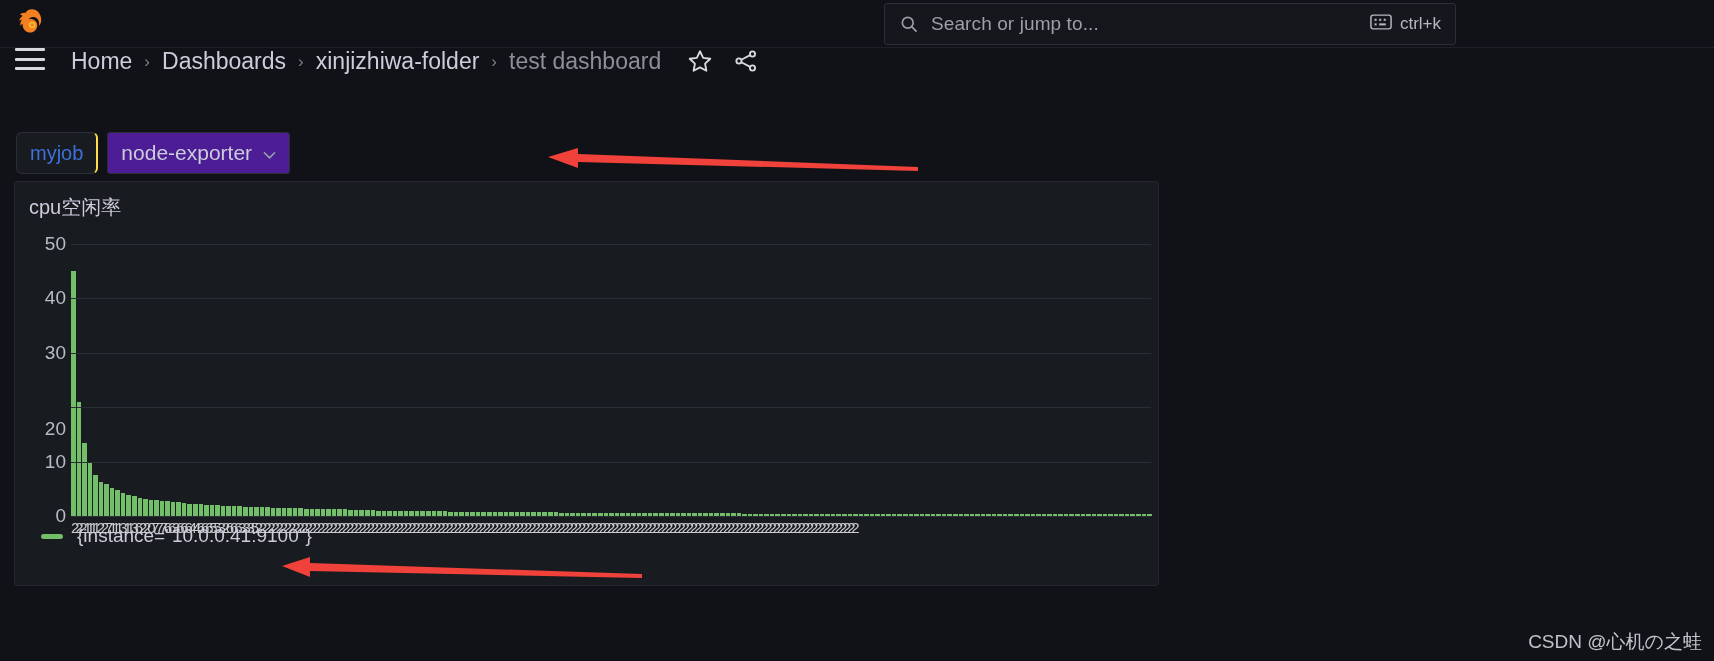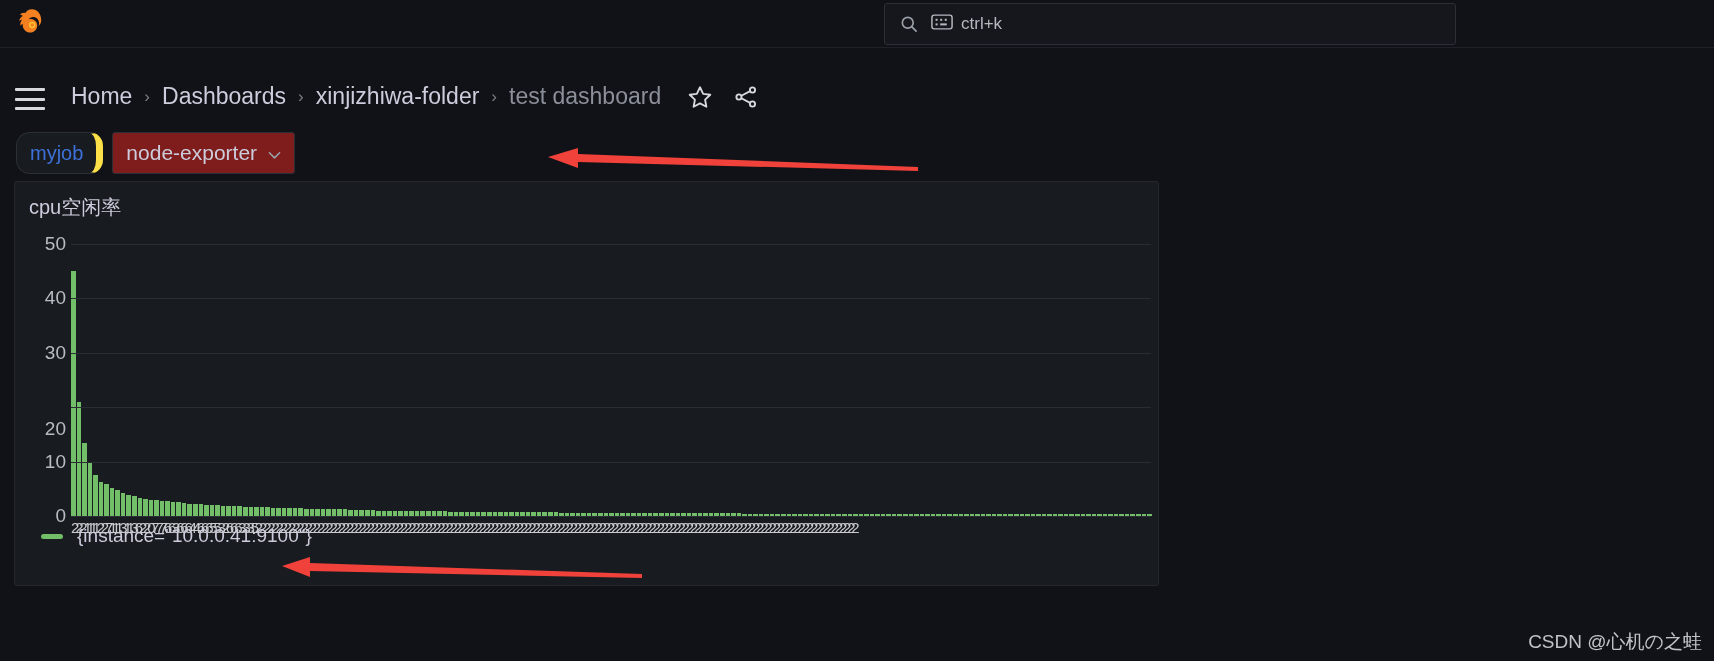--- a/index.html
+++ b/index.html
@@ -60,21 +60,21 @@
     color: #b4b8c0;
     font-size: 17px;
   }
 
   
   .breadrow {
     position: absolute;
     left: 0; top: 48px;
     width: 1425px; height: 62px;
     display: flex;
-    align-items: flex-end;
+    align-items: flex-start;
   }
   .hamburger {
     width: 30px; height: 22px;
     margin-left: 15px; margin-right: 26px;
     display: flex; flex-direction: column; justify-content: space-between;
     cursor: pointer;
   }
   .hamburger span {
     display: block; height: 3px; width: 100%;
     background: #d6d9de; border-radius: 1px;
@@ -112,32 +112,32 @@
     border: 1px solid #2b2f38;
     border-right: none;
     border-radius: 3px 0 0 3px;
     color: #3d71d9;
     font-size: 20px;
     display: flex; align-items: center;
     padding: 0 13px;
     white-space: nowrap;
   }
   .var-value {
-    background: #7f1d1d;
+    background: #4c1d95;
     border: 1px solid #2b2f38;
     border-radius: 0 3px 3px 0;
     color: #ccccdc;
     font-size: 21px;
     display: flex; align-items: center; gap: 11px;
     padding: 0 13px;
     white-space: nowrap;
     cursor: pointer;
   }
   .var-group.split { gap: 9px; }
-  .var-group.split .var-label { border-right: 7px solid #fde047; border-radius: 14px; text-align: right; }
+  .var-group.split .var-label { border-right: 2px solid #fde047; border-radius: 6px; text-align: right; }
   .var-group.split .var-value { border-radius: 3px; }
   .chev { display: inline-block; color: #9aa0aa; }
 
   
   .panel {
     position: absolute;
     background: #181b1f;
     border: 1px solid #24272e;
     border-radius: 3px;
   }
@@ -265,20 +265,21 @@
       </svg>
     </div>
 
     <div class="searchbar">
       <span class="search-icon">
         <svg width="20" height="20" viewBox="0 0 24 24" fill="none" stroke="#9a9fa8" stroke-width="2" stroke-linecap="round">
           <circle cx="10.5" cy="10.5" r="6.5"></circle>
           <line x1="15.5" y1="15.5" x2="20.5" y2="20.5"></line>
         </svg>
       </span>
+      <span class="search-placeholder">Search or jump to...</span>
       <span class="kbd-hint">
         <span>
           <svg width="22" height="16" viewBox="0 0 24 17" fill="none" stroke="#b4b8c0" stroke-width="1.6">
             <rect x="1" y="1" width="22" height="15" rx="2.5"></rect>
             <rect x="5" y="5" width="2.2" height="2.2" fill="#b4b8c0" stroke="none"></rect>
             <rect x="10" y="5" width="2.2" height="2.2" fill="#b4b8c0" stroke="none"></rect>
             <rect x="15" y="5" width="2.2" height="2.2" fill="#b4b8c0" stroke="none"></rect>
             <rect x="5" y="10" width="2.2" height="2.2" fill="#b4b8c0" stroke="none"></rect>
             <rect x="10" y="10" width="7.2" height="2.2" fill="#b4b8c0" stroke="none"></rect>
           </svg>

